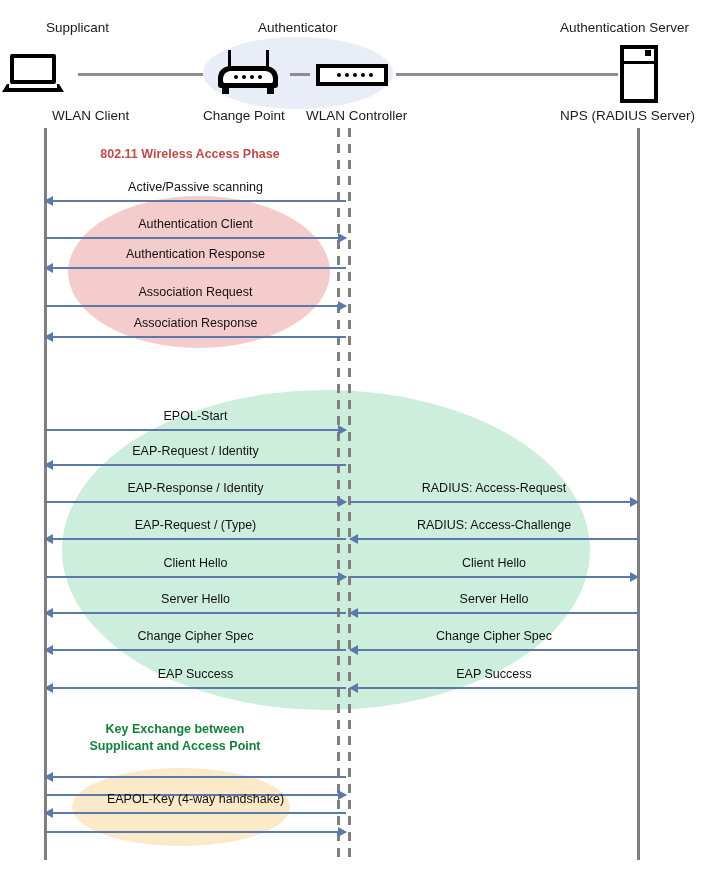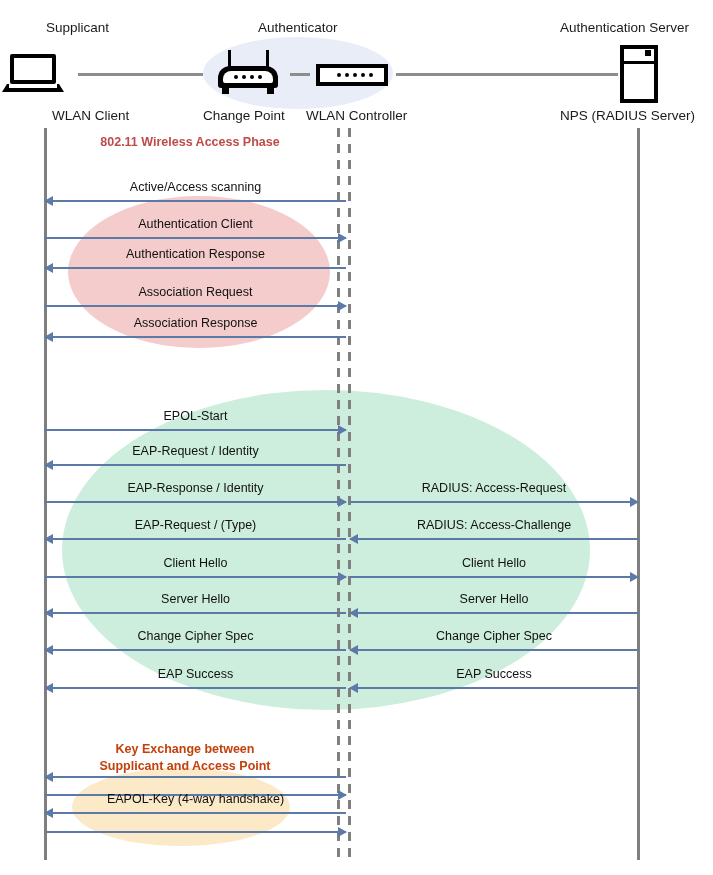--- a/index.html
+++ b/index.html
@@ -126,29 +126,29 @@
 
   <div class="blob blob-red" style="left: 68px; top: 196px; width: 262px; height: 152px; background: rgb(244, 204, 203);"></div>
   <div class="blob blob-green" style="left: 62px; top: 390px; width: 528px; height: 320px; background: rgb(205, 238, 220);"></div>
   <div class="blob blob-orange" style="left: 72px; top: 768px; width: 218px; height: 78px; background: rgb(251, 233, 200);"></div>
 
   <div class="lifeline" style="left:44px;top:128px;height:732px;"></div>
   <div class="lifeline-dash" style="left:337px;top:128px;height:732px;"></div>
   <div class="lifeline-dash" style="left:348px;top:128px;height:732px;"></div>
   <div class="lifeline" style="left:637px;top:128px;height:732px;"></div>
 
-  <div class="phase-cap" style="left: 80px; top: 134px; width: 220px; color: rgb(190, 75, 72);">802.11 Wireless Access Phase</div>
-  <div class="phase-cap" style="left: 85px; top: 721px; width: 200px; color: #c2410c; margin-top: 20px;">Key Exchange between
+  <div class="phase-cap" style="left: 80px; top: 146px; width: 220px; color: rgb(190, 75, 72);">802.11 Wireless Access Phase</div>
+  <div class="phase-cap" style="left: 75px; top: 721px; width: 200px; color: #15803d;">Key Exchange between
 Supplicant and Access Point</div>
 
   <div id="left-msgs">
       <div class="msg left" style="left: 45px; width: 301px; top: 200px;">
         <div class="shaft" style="background: rgb(91, 122, 168);"></div>
         <div class="head" style="border-right-color: rgb(91, 122, 168);"></div>
-        <div class="cap">Active/Access scanning</div>
+        <div class="cap">Active/Passive scanning</div>
       </div>
       <div class="msg right" style="left: 45px; width: 301px; top: 237px;">
         <div class="shaft" style="background: rgb(91, 122, 168);"></div>
         <div class="head" style="border-left-color: rgb(91, 122, 168);"></div>
         <div class="cap">Authentication Client</div>
       </div>
       <div class="msg left" style="left: 45px; width: 301px; top: 267px;">
         <div class="shaft" style="background: rgb(91, 122, 168);"></div>
         <div class="head" style="border-right-color: rgb(91, 122, 168);"></div>
         <div class="cap">Authentication Response</div>

